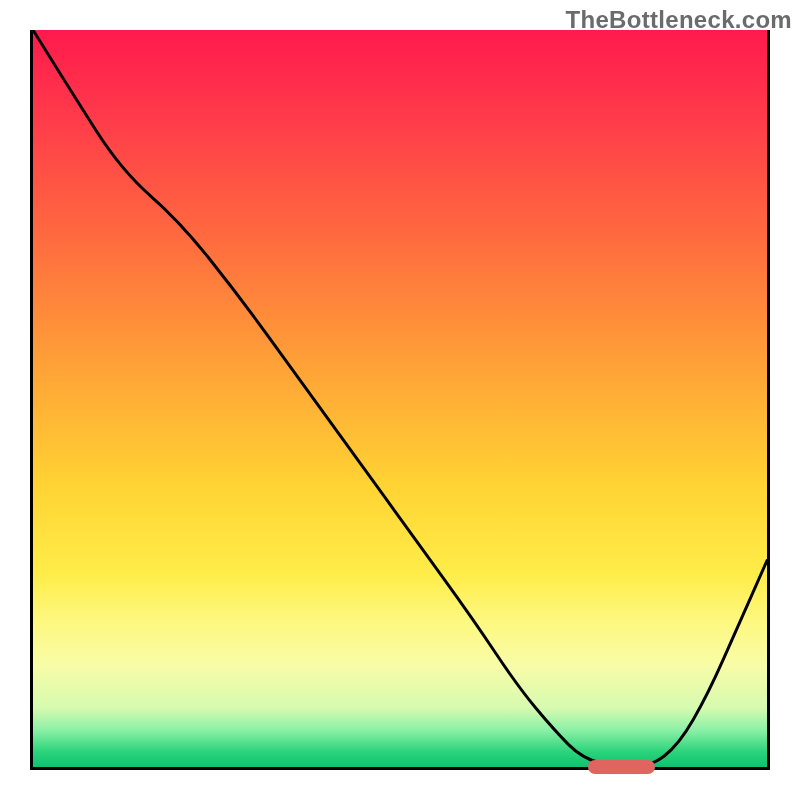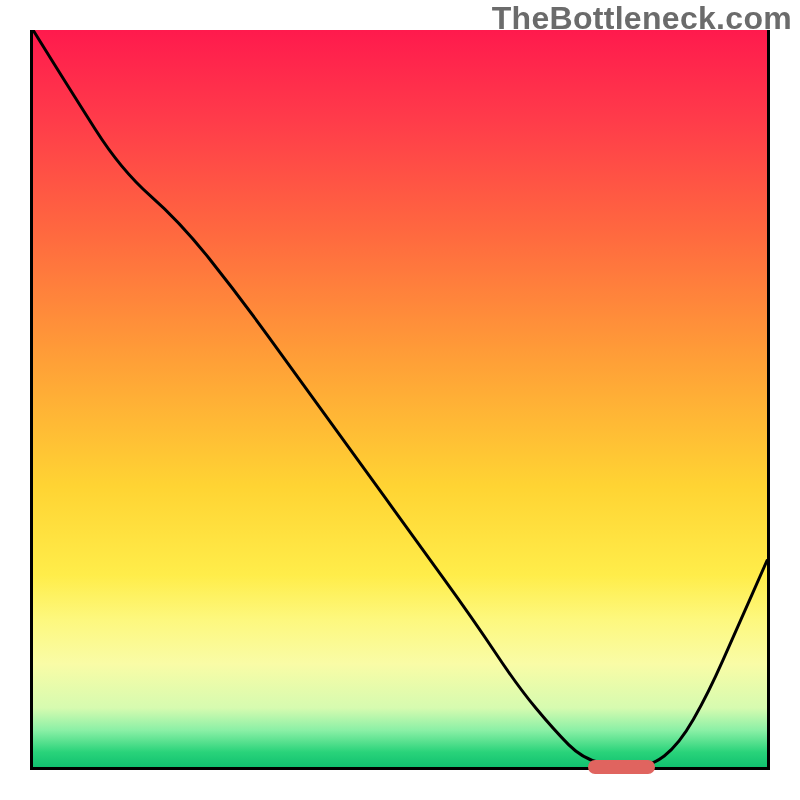--- a/index.html
+++ b/index.html
@@ -11,23 +11,23 @@
     font-family: Arial, Helvetica, sans-serif;
     background: #fff;
   }
   .wrap {
     position: relative;
     width: 800px;
     height: 800px;
   }
   .watermark {
     position: absolute;
-    top: 0;
+    top: 6px;
     right: 8px;
-    font-size: 32px;
+    font-size: 24px;
     font-weight: 600;
     color: #6b6b6b;
     letter-spacing: 0.3px;
     z-index: 10;
   }
   .plotbox {
     position: absolute;
     left: 30px;
     top: 30px;
     width: 740px;

